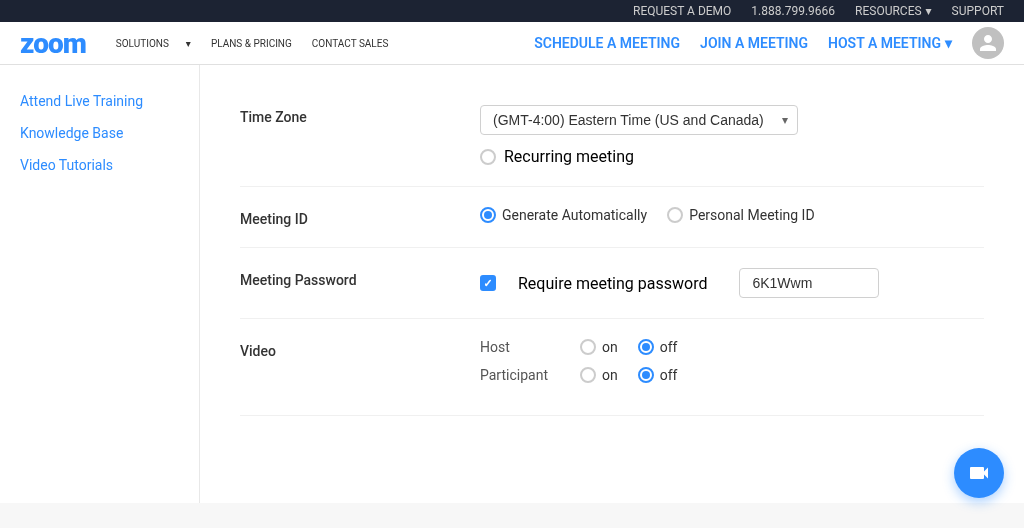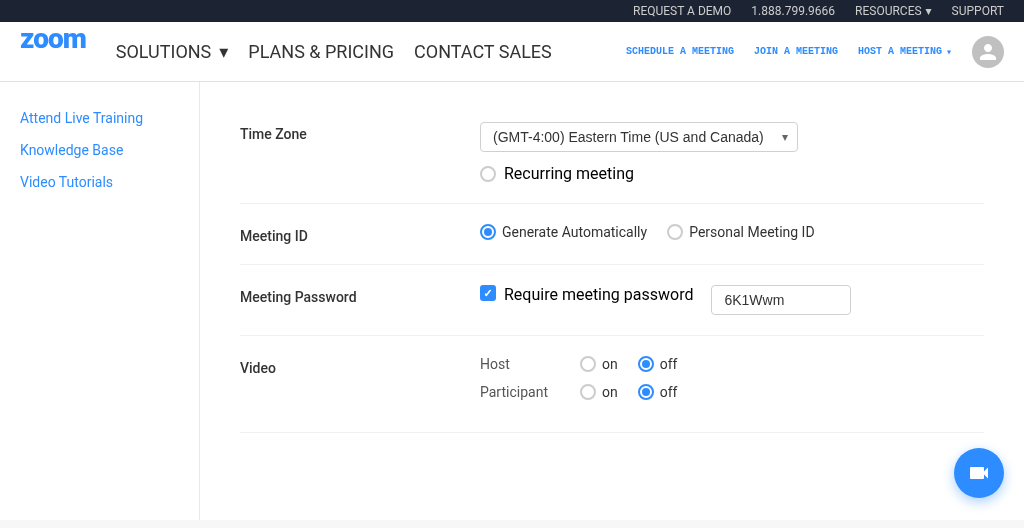--- a/index.html
+++ b/index.html
@@ -18,49 +18,49 @@
       height: 22px;
     }
     .top-bar a { color: #ccc; text-decoration: none; cursor: pointer; }
     .top-bar .resources { display: flex; align-items: flex-end; gap: 4px; }
 
     
     .main-nav {
       background: #fff;
       border-bottom: 1px solid #e0e0e0;
       display: flex;
+      align-items: center;
       padding: 0 20px;
-      height: 60px;
+      height: 43px;
       gap: 0;
     }
     .logo {
       color: #2d8cff;
       font-size: 28px;
       font-weight: 900;
       letter-spacing: -1px;
       margin-right: 30px;
     }
     .nav-left { display: flex; align-items: center; gap: 20px; flex: 1; }
     .nav-left a {
       color: #333;
       text-decoration: none;
-      font-size: 18px;
+      font-size: 10px;
       cursor: pointer;
       display: flex;
       align-items: center;
-      gap: 8px;
+      gap: 17px;
     }
     .nav-right { display: flex; align-items: center; gap: 20px; }
     .nav-right a {
       color: #2d8cff;
       text-decoration: none;
-      font-size: 10px;
+      font-size: 14px;
       font-weight: 600;
       cursor: pointer;
-      font-family: Liberation Mono, monospace;
     }
     .host-btn { display: flex; align-items: center; gap: 4px; }
     .avatar {
       width: 32px; height: 32px;
       background: #c0c0c0;
       border-radius: 50%;
       display: flex; align-items: center; justify-content: center;
       cursor: pointer;
     }
     .avatar svg { width: 20px; height: 20px; fill: #fff; }
@@ -287,21 +287,21 @@
             <div class="radio-circle"></div>
             <span>Personal Meeting ID</span>
           </div>
         </div>
       </div>
     </div>
 
     <div class="form-row">
       <div class="form-label">Meeting Password</div>
       <div class="form-controls">
-        <div style="display:flex;align-items:flex-start;gap:8px;">
+        <div style="display:flex;align-items:center;gap:22px;">
           <div class="checkbox-box"></div>
           <span>Require meeting password</span>
           <input class="password-input" type="text" value="6K1Wwm" style="">
         </div>
       </div>
     </div>
 
     <div class="form-row">
       <div class="form-label">Video</div>
       <div class="form-controls">

